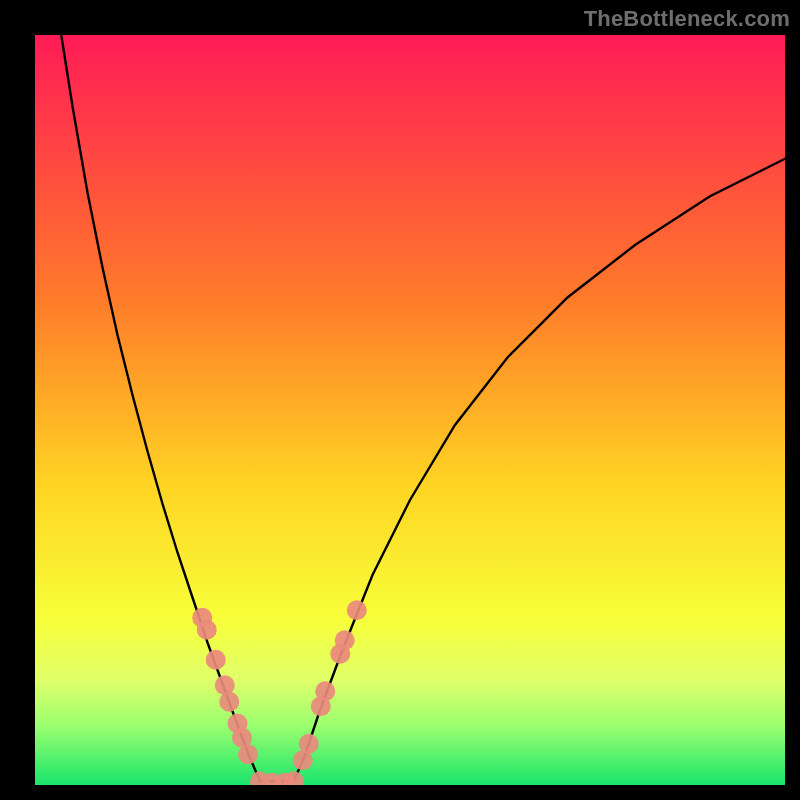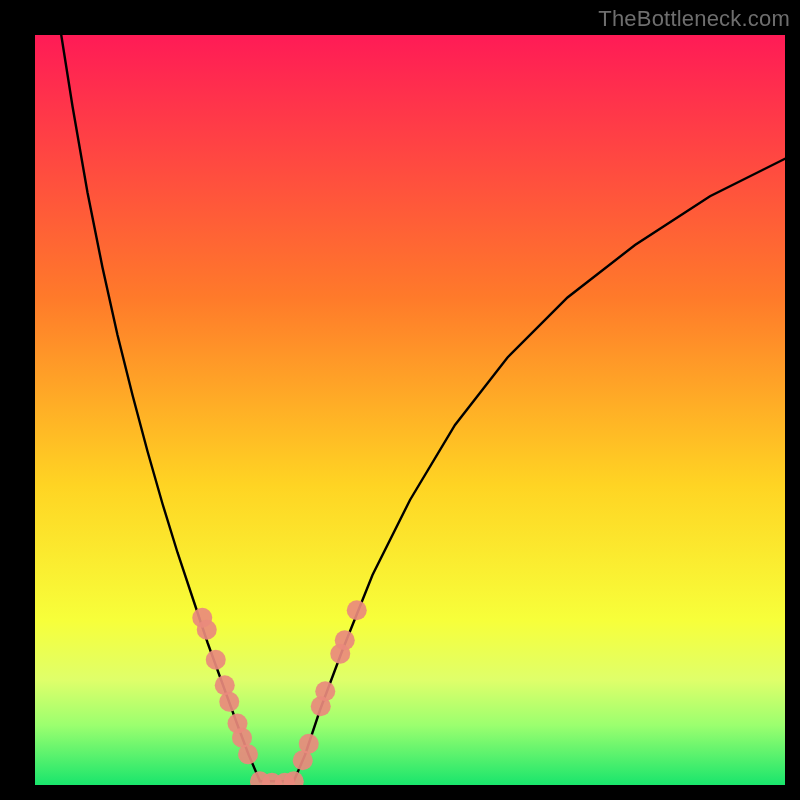--- a/index.html
+++ b/index.html
@@ -23,21 +23,21 @@
     width: 750px;
     height: 750px;
     overflow: hidden;
   }
   .watermark {
     position: absolute;
     top: 6px;
     right: 10px;
     color: #6e6e6e;
     font-size: 22px;
-    font-weight: 400;
+    font-weight: 700;
     letter-spacing: 0.2px;
     text-align: center;
   }
   svg { display:block; }
 </style>
 </head>
 <body>
 
 <div class="frame">
   <div class="watermark">TheBottleneck.com</div>

